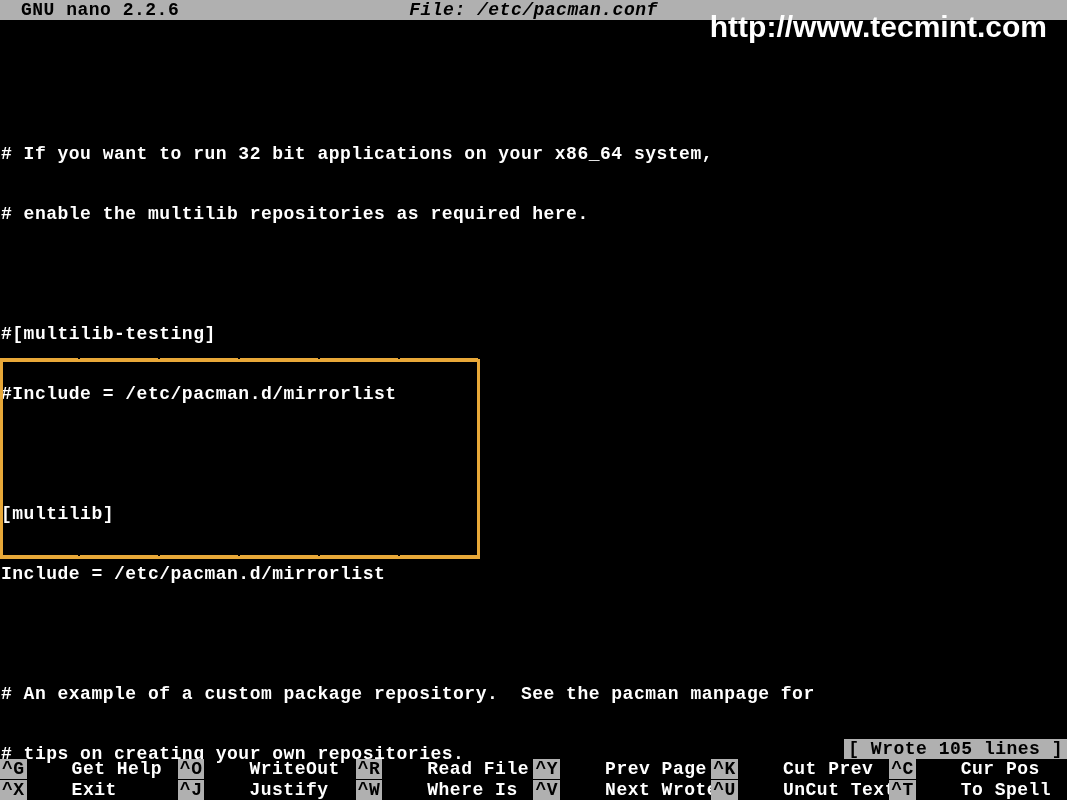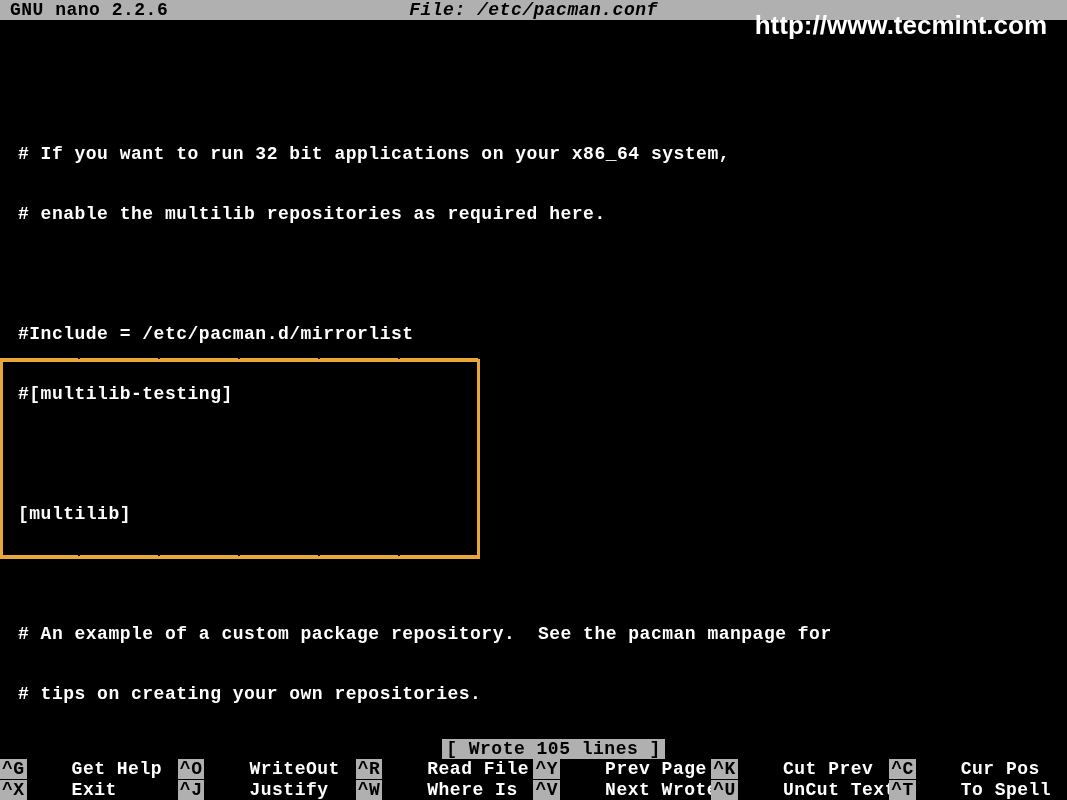--- a/index.html
+++ b/index.html
@@ -18,51 +18,51 @@
       overflow: hidden;
       position: relative;
       letter-spacing: 0.5px;
     }
     .title-bar {
       background: #b0b0b0;
       color: #000;
       height: 20px;
       display: flex;
       align-items: center;
-      padding: 0 10px;
+      padding: 0 21px;
       width: 100%;
     }
     .title-left {
       flex: 0 0 auto;
     }
     .title-center {
       position: absolute;
       left: 50%;
       transform: translateX(-50%);
       font-style: italic;
     }
     .watermark {
       position: absolute;
       top: 10px;
       right: 20px;
       color: #fff;
-      font-size: 26px;
+      font-size: 30px;
       font-weight: bold;
       font-family: Arial, sans-serif;
       letter-spacing: 0px;
       z-index: 10;
     }
     .editor-content {
       padding: 24px 0 0 0;
       white-space: pre;
       line-height: 20px;
     }
     .line {
       min-height: 20px;
-      padding-left: 18px;
+      padding-left: 1px;
     }
     .highlight-box {
       border: 3px solid #e8a838;
       position: absolute;
       top: 359px;
       left: 0;
       width: 480px;
       height: 200px;
       pointer-events: none;
     }
@@ -94,21 +94,21 @@
       flex: 1;
       background: #e8a838;
       margin-right: 2px;
       height: 4px;
     }
     .status-bar {
       position: absolute;
       bottom: 41px;
       left: 0;
       width: 100%;
-      text-align: center;
+      text-align: right;
       padding-left: 40px;
     }
     .status-text {
       background: #b0b0b0;
       color: #000;
       padding: 0 4px;
       display: inline-block;
     }
     .shortcuts {
       position: absolute;
@@ -150,24 +150,25 @@
   <span class="title-center">File: /etc/pacman.conf</span>
 </div>
 
 <div class="watermark">http://www.tecmint.com</div>
 
 <div class="editor-content">
   <div class="line"></div>
   <div class="line"># If you want to run 32 bit applications on your x86_64 system,</div>
   <div class="line"># enable the multilib repositories as required here.</div>
   <div class="line"></div>
+  <div class="line">#[multilib-testing]</div>
   <div class="line">#Include = /etc/pacman.d/mirrorlist</div>
-  <div class="line">#[multilib-testing]</div>
   <div class="line"></div>
   <div class="line">[multilib]</div>
+  <div class="line">Include = /etc/pacman.d/mirrorlist</div>
   <div class="line"></div>
   <div class="line"># An example of a custom package repository.  See the pacman manpage for</div>
   <div class="line"># tips on creating your own repositories.</div>
   
   
   
   
   
   
   

